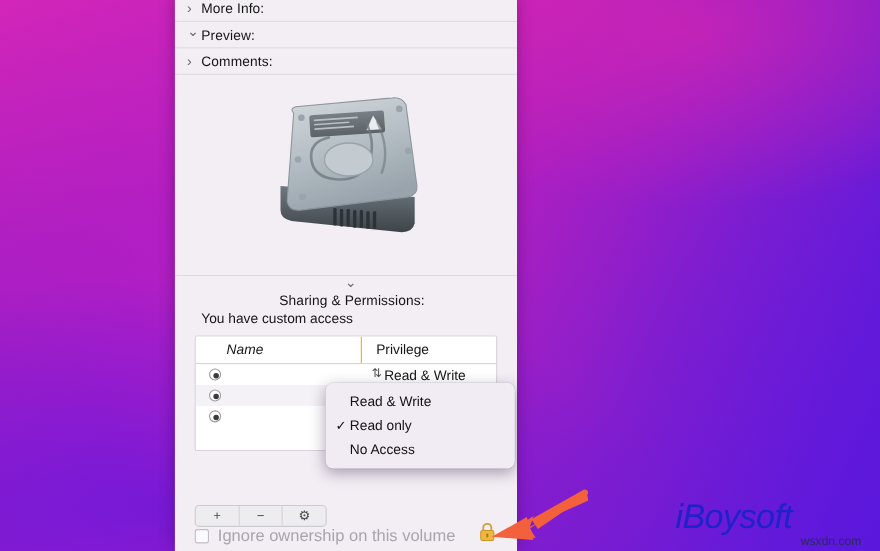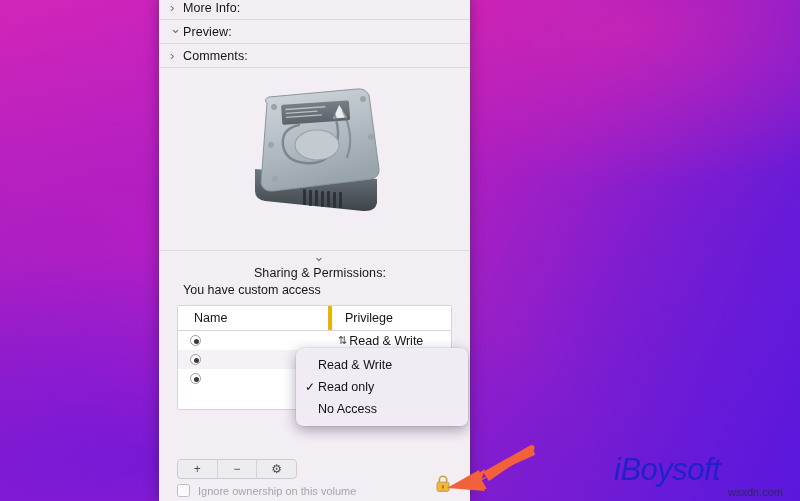--- a/index.html
+++ b/index.html
@@ -75,22 +75,22 @@
     border-radius:2px;
     height:105px;
     overflow:hidden;
     font-size:12.5px;
   }
   #perm-head {
     display:flex; height:25px; align-items:center;
     border-bottom:1px solid #d8d2da;
     background:#ffffff;
   }
-  #perm-head .c-name { flex:0 0 150px; padding-left:16px; }
-  #perm-head .c-priv { flex:1; padding-left:13px; border-left:4px solid #eab308; align-self:stretch; display:flex; align-items:center; }
+  #perm-head .c-name { flex:0 0 150px; padding-left:28px;font-style:italic; }
+  #perm-head .c-priv { flex:1; padding-left:13px; border-left:1px solid #eab308; align-self:stretch; display:flex; align-items:center; }
   .perm-row { display:flex; height:19px; align-items:center; }
   .perm-row:nth-child(odd) { background:#f4f2f6; }
   .perm-row .c-name { flex:0 0 150px; padding-left:12px; display:flex; align-items:center; gap:6px; }
   .perm-row .c-priv { flex:1; padding-left:10px; display:flex; align-items:center; gap:3px; }
   .user-dot {
     width:11px; height:11px; border-radius:50%;
     background:#ffffff; border:1px solid #9b9b9b;
     display:inline-block; position:relative; flex:0 0 11px;
   }
   .user-dot:after{
@@ -107,22 +107,22 @@
     border:1px solid #cfc9d2; border-radius:4px;
     background:#ededf0;
     display:flex; font-size:12px; color:#4b4b4b;
     overflow:hidden;
   }
   #perm-toolbar .tb { flex:1; display:flex; align-items:center; justify-content:center; border-right:1px solid #d7d1da; }
   #perm-toolbar .tb:last-child { border-right:none; }
 
   #ignore-row {
     position:absolute; left:18px; top:481px; width:275px; height:20px;
-    display:flex; align-items:flex-end; gap:8px;
-    font-size:11px; color:#a9a3ad;
+    display:flex; align-items:center; gap:8px;
+    font-size:15px; color:#a9a3ad;
   }
   #ignore-box {
     width:13px; height:13px; flex:0 0 13px;
     border:1px solid #c3bdc7; border-radius:2.5px; background:#fbfafc;
   }
   #lock-wrap { position:absolute; left:273px; top:477px; width:24px; height:22px; }
 
   
   #priv-menu {
     position:absolute; left:137px; top:352px;

